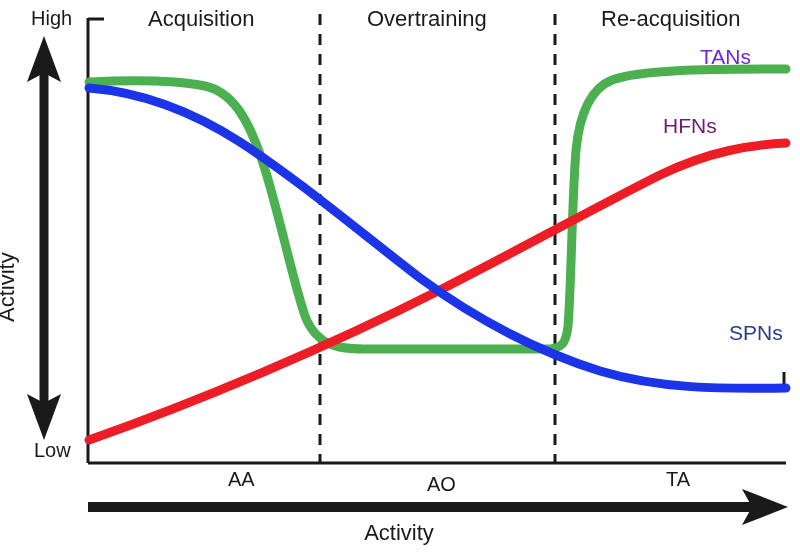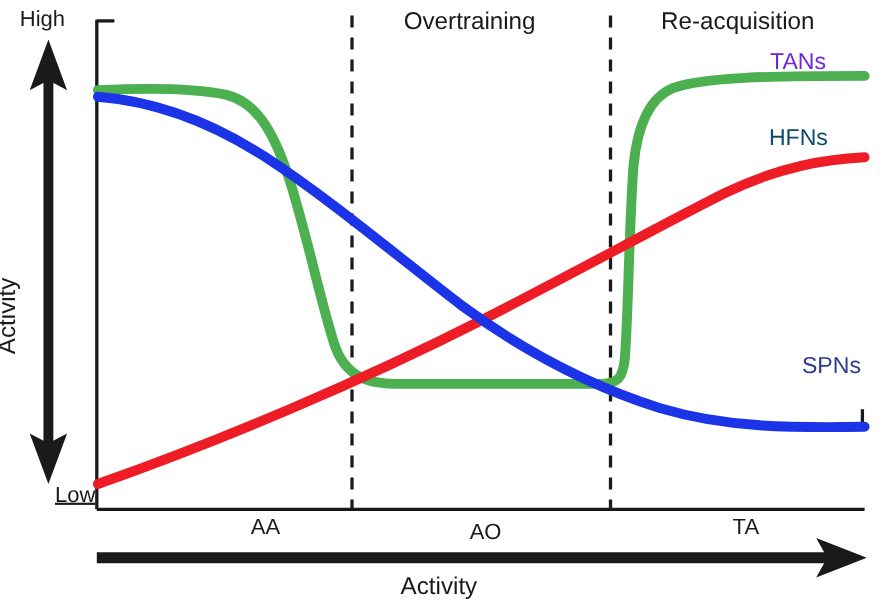--- a/index.html
+++ b/index.html
@@ -97,30 +97,31 @@
       <polygon points="44,36 27,82 44,73 61,82" fill="#1a1a1a"></polygon>
       <polygon points="44,440 27,394 44,403 61,394" fill="#1a1a1a"></polygon>
     </g>
 
     <g>
       <line x1="88" y1="507" x2="755" y2="507" stroke="#1a1a1a" stroke-width="10"></line>
       <polygon points="788,507 742,489 752,507 742,525" fill="#1a1a1a"></polygon>
     </g>
   </svg>
 
-  <div class="txt axis-end-label" style="left:18px; top:8px;">High</div>
-  <div class="txt axis-end-label" style="left:50px; top:440px;text-decoration:underline;">Low</div>
+  <div class="txt axis-end-label" style="left:31px; top:8px;">High</div>
+  <div class="txt axis-end-label" style="left:34px; top:440px;">Low</div>
 
   <div class="txt axis-title" id="activity-title" style="left:18px; top:300px;">Activity</div>
 
+  <div class="txt phase-label" style="left:148px; top:8px;">Acquisition</div>
   <div class="txt phase-label" style="left:367px; top:8px;">Overtraining</div>
   <div class="txt phase-label" style="left:601px; top:8px;">Re-acquisition</div>
 
   <div class="txt series-label" style="left:700px; top:46px; color:#6d28d9;">TANs</div>
-  <div class="txt series-label" style="left:699px; top:115px; color:#0c4a6e;">HFNs</div>
+  <div class="txt series-label" style="left:663px; top:115px; color:#701a75;">HFNs</div>
   <div class="txt series-label" style="left:697px; top:322px; color:#2B3B8F;margin-left:32px;">SPNs</div>
 
   <div class="txt epoch-label" style="left:192px; top:469px;margin-left:36px;">AA</div>
   <div class="txt epoch-label" style="left:427px; top:474px;">AO</div>
   <div class="txt epoch-label" style="left:666px; top:469px;">TA</div>
 
   <div class="txt axis-title" style="left:399px; top:522px; transform:translateX(-50%);">Activity</div>
 
 </div>
 

